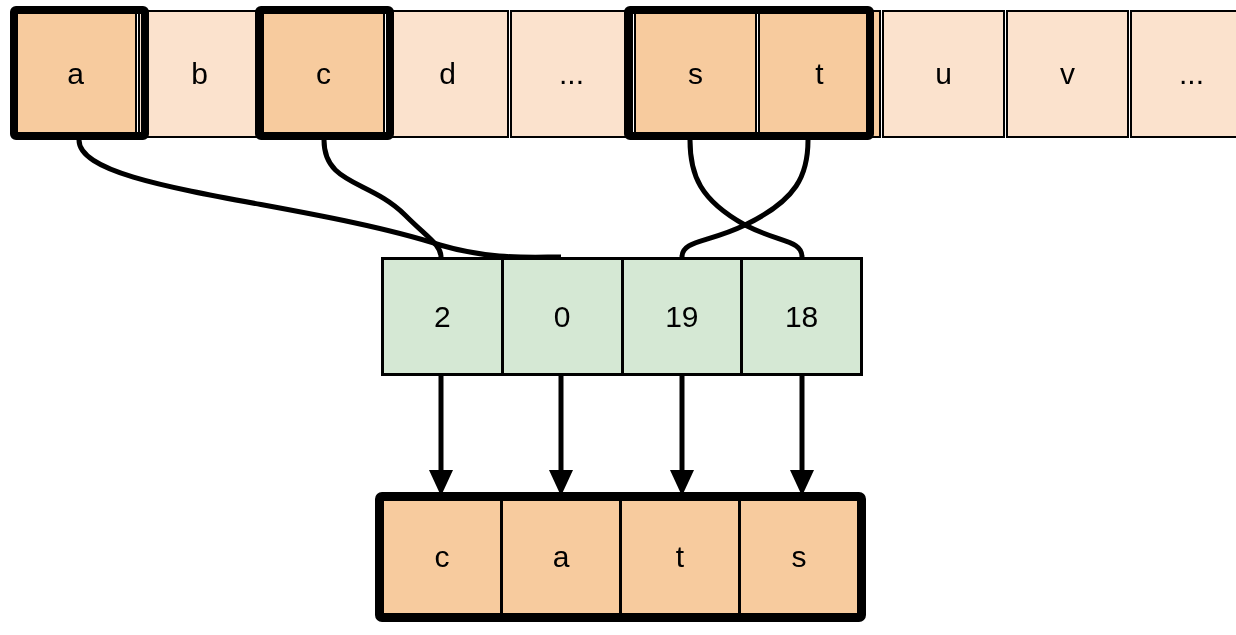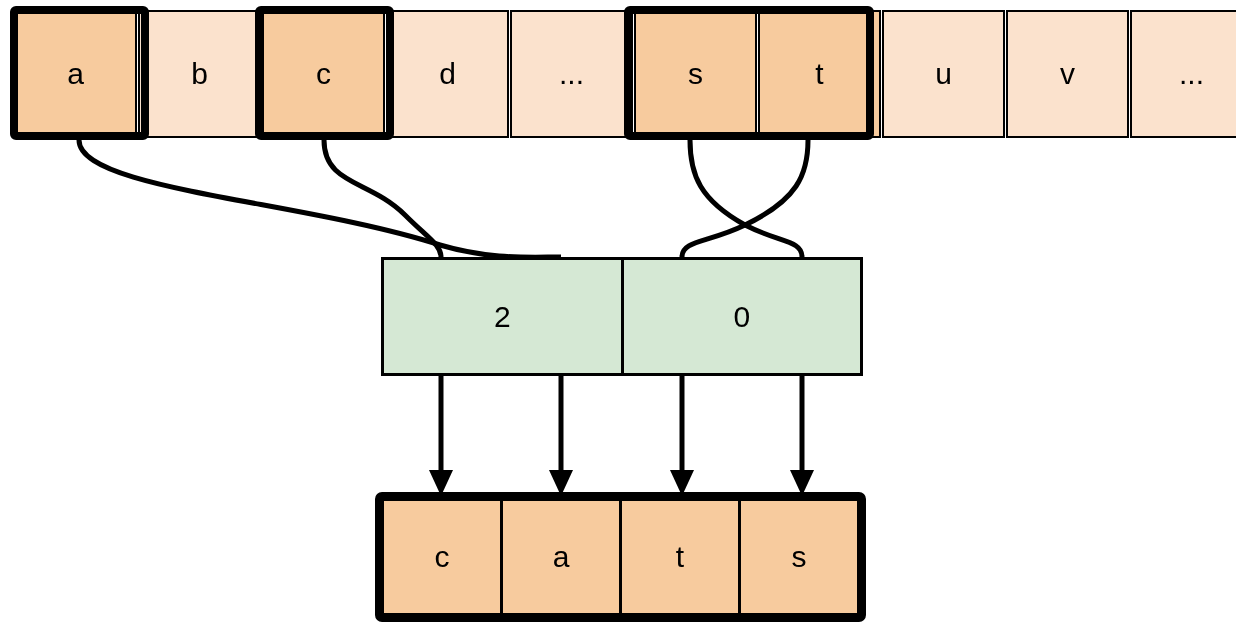--- a/index.html
+++ b/index.html
@@ -171,20 +171,26 @@
     </g>
   </svg>
 
   <div class="idx-row" id="idx-row" style="left:381px; top:257px; width:482px; height:119px;">
       <div class="idx-cell">
         <span>2</span>
       </div>
       <div class="idx-cell">
         <span>0</span>
       </div>
+      <div class="idx-cell">
+        <span>19</span>
+      </div>
+      <div class="idx-cell">
+        <span>18</span>
+      </div>
     </div>
 
   <div class="out-row" id="out-row" style="left:375px; top:492px; width:491px; height:130px;">
       <div class="out-cell">
         <span>c</span>
       </div>
       <div class="out-cell">
         <span>a</span>
       </div>
       <div class="out-cell">

